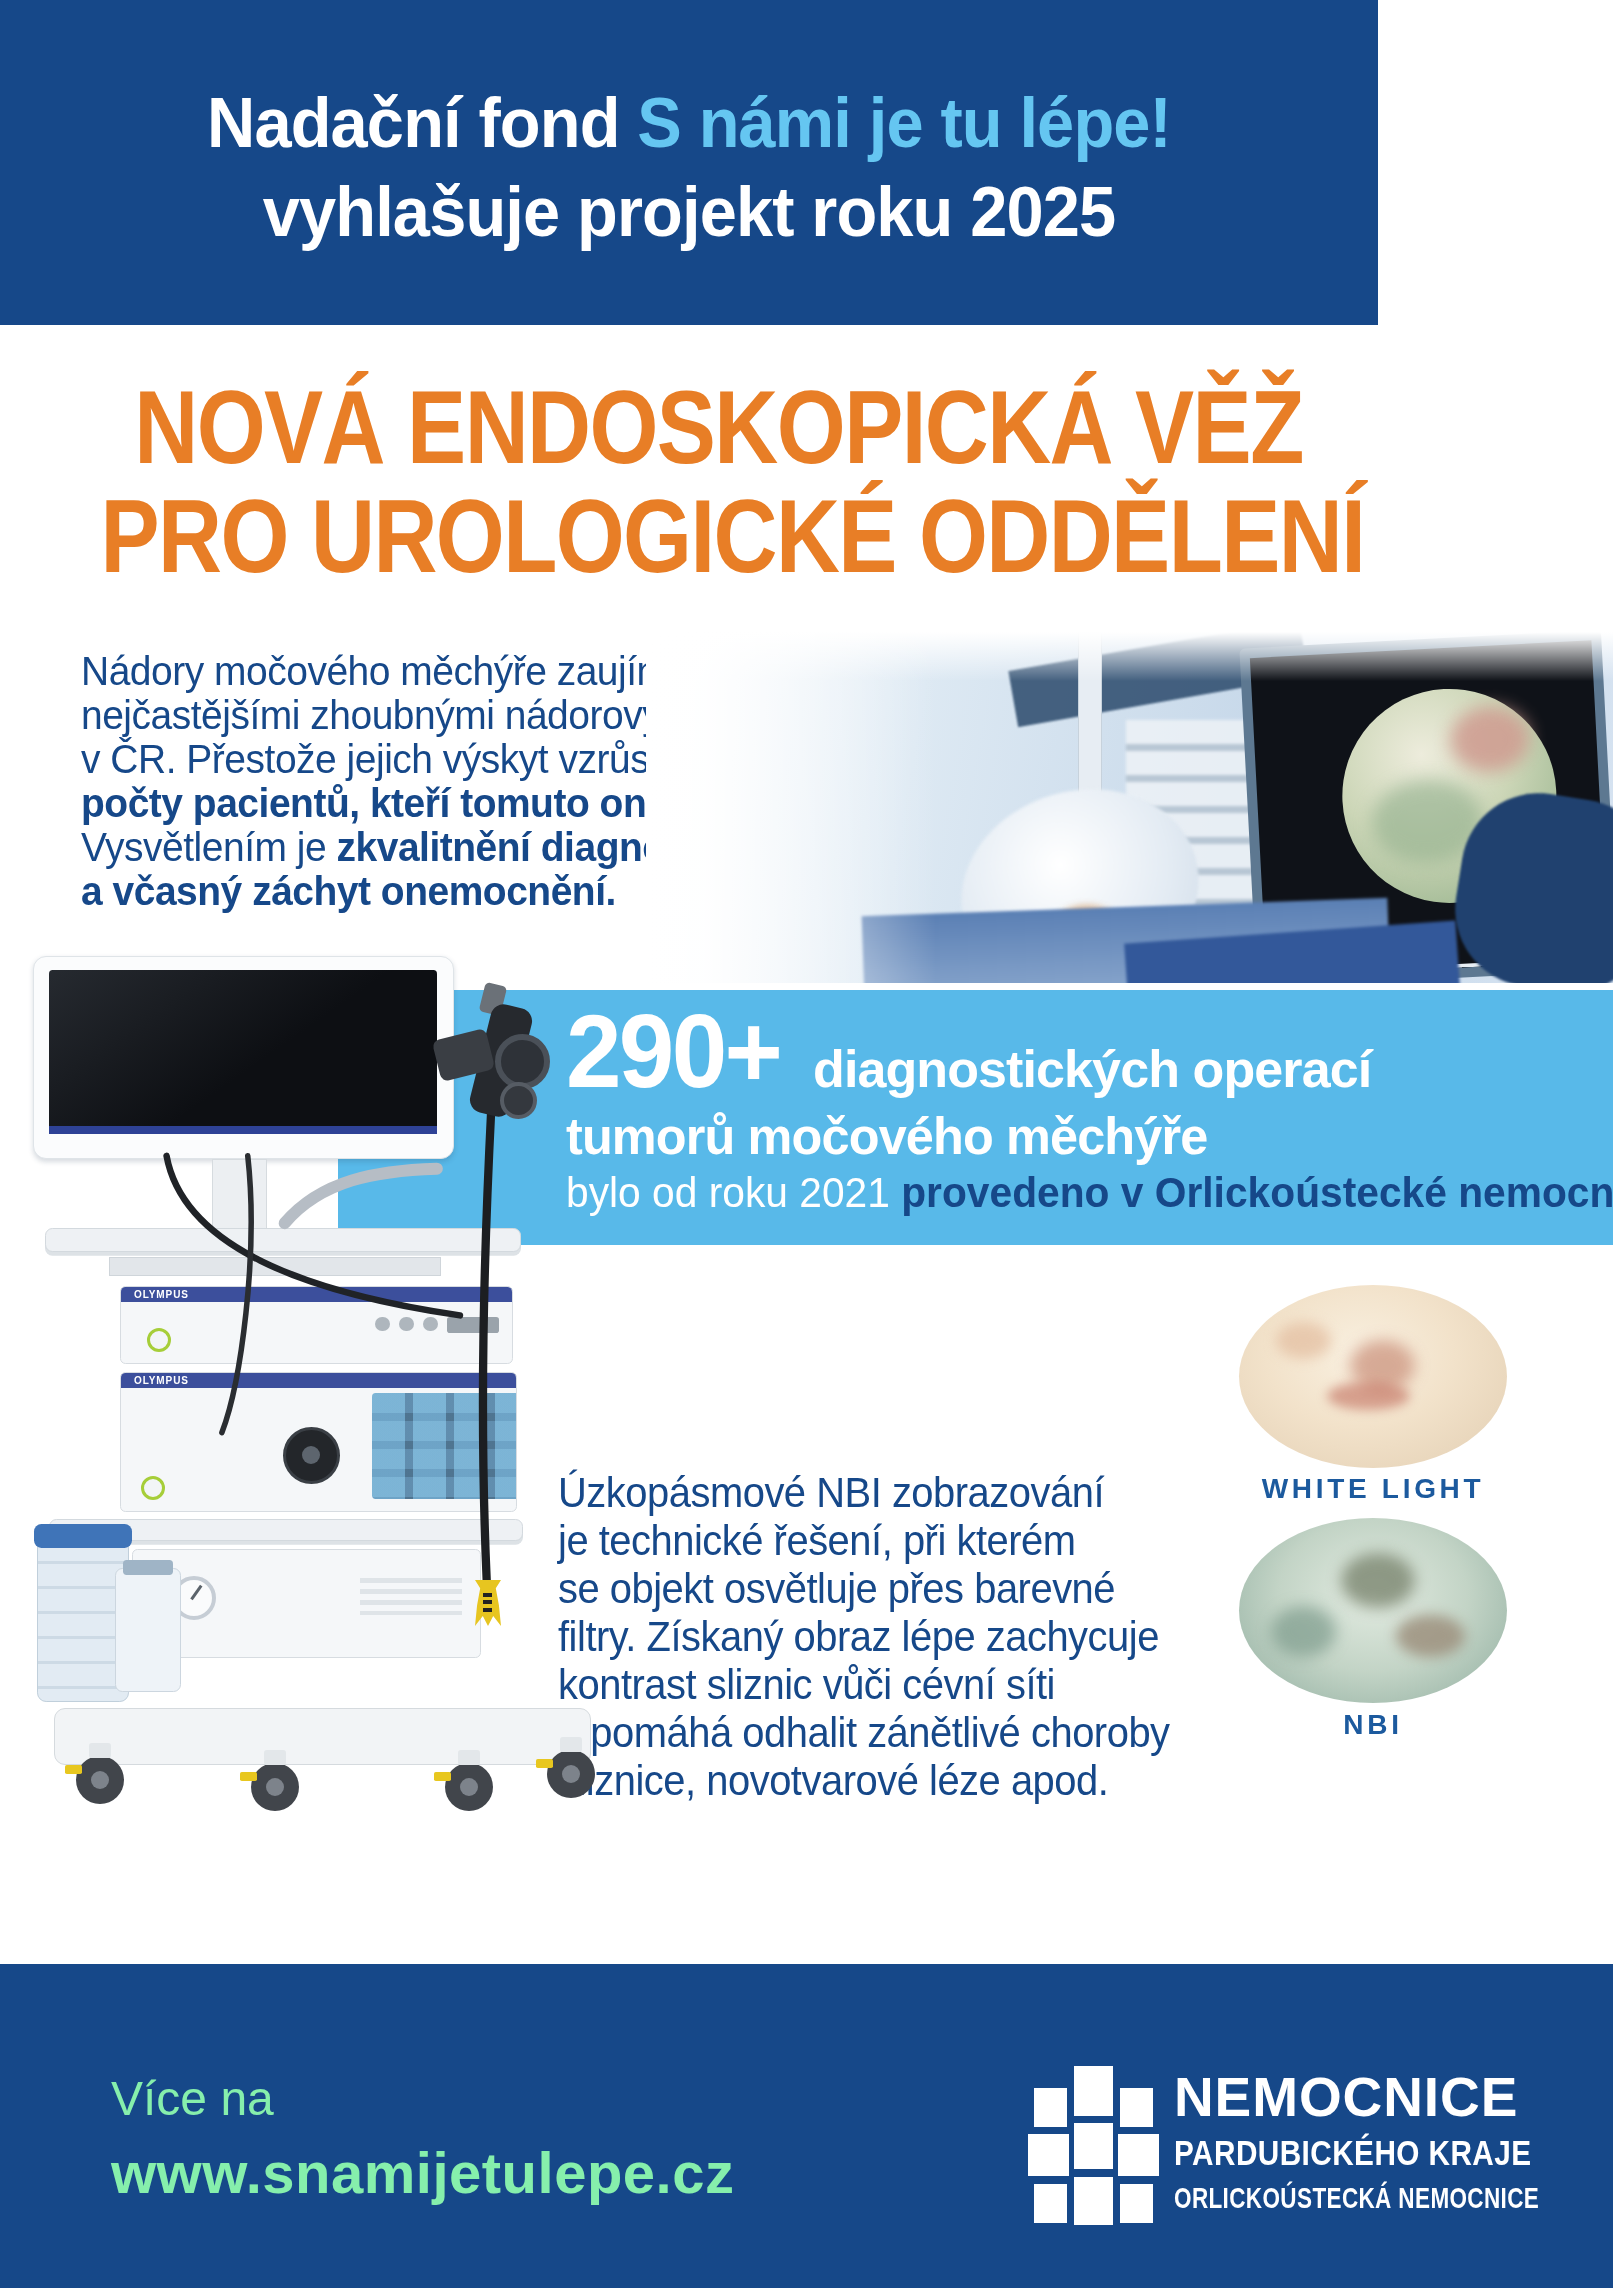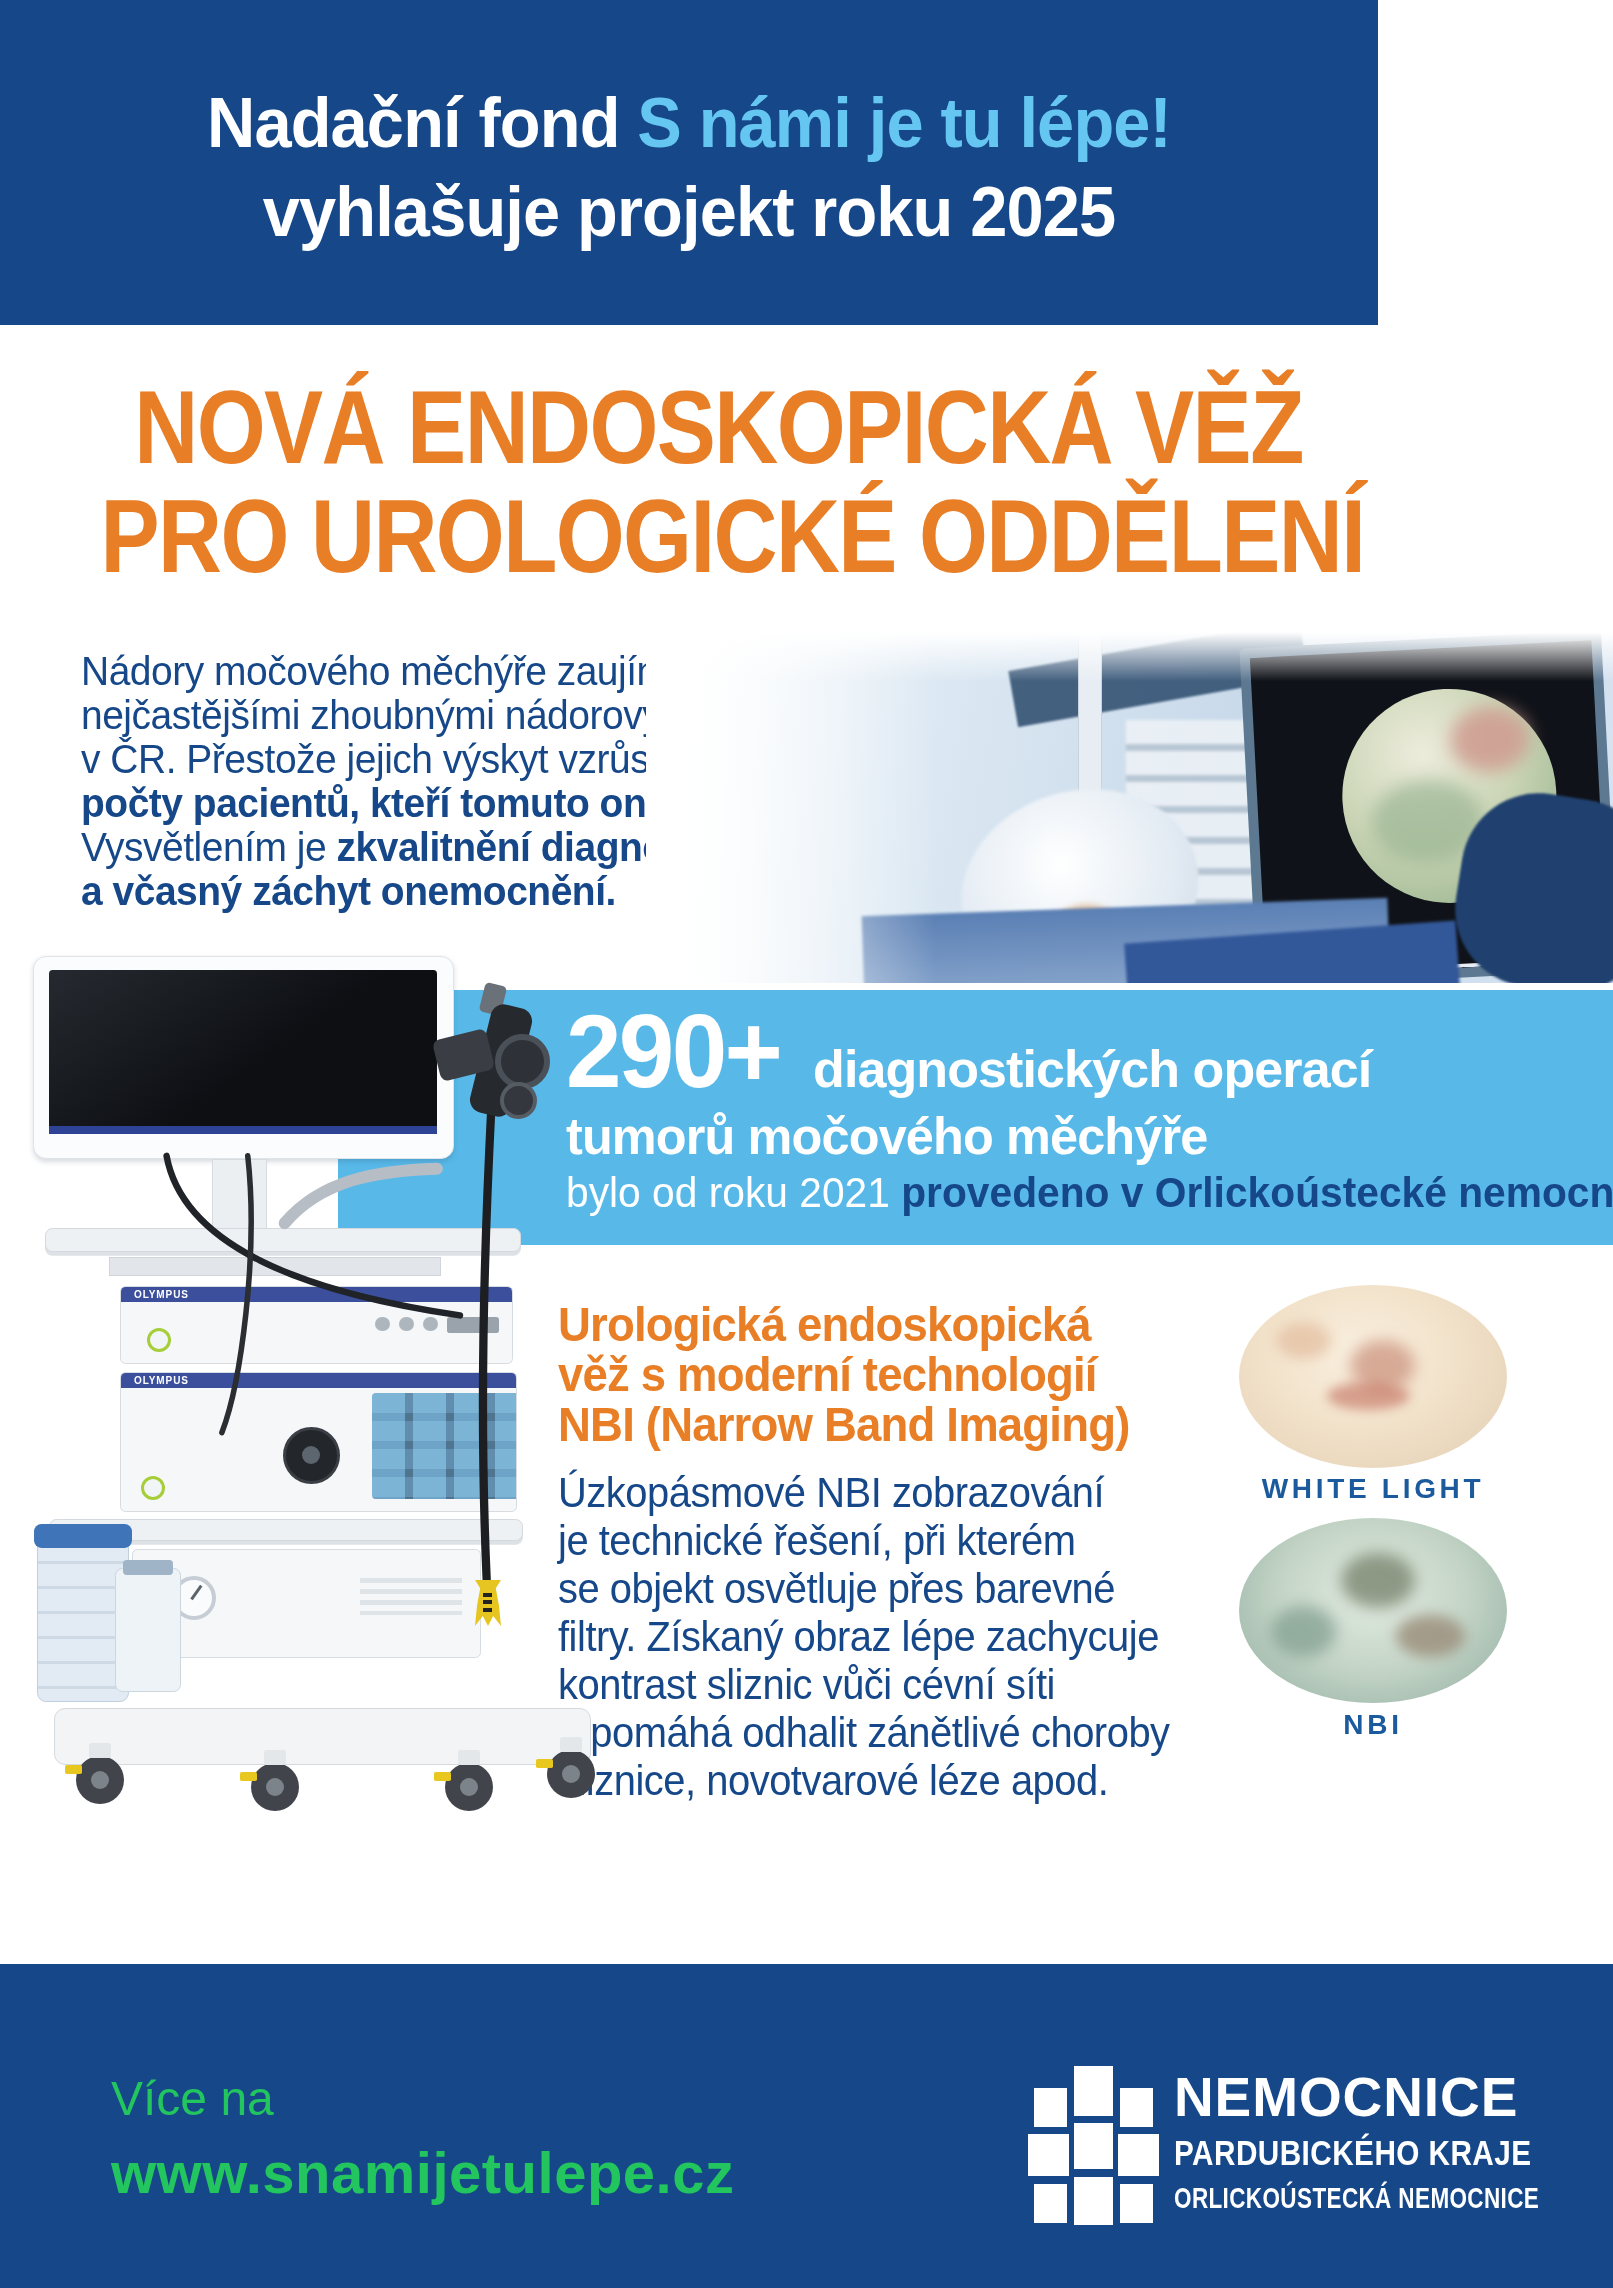--- a/index.html
+++ b/index.html
@@ -164,21 +164,21 @@
   .cta{position:absolute;left:119px;top:1863px;width:1020px;height:169px;background:var(--orange);
        box-shadow:0 0 0 12px #fff;color:#fff;padding:31px 0 0 79px;z-index:4;}
   .cta .l1{font-size:46px;font-weight:700;letter-spacing:-0.9px;white-space:nowrap;
            transform:scaleX(.92);transform-origin:0 50%;}
   .cta .l1 .xl{font-size:53px;}
   .cta .l2{margin-top:14.8px;font-size:41px;font-weight:700;letter-spacing:-0.5px;white-space:nowrap;
            transform:scaleX(.92);transform-origin:0 50%;}
 
   
   .footer{position:absolute;left:0;top:1964px;width:1613px;height:325px;background:var(--dark);}
-  .f-more{position:absolute;left:111px;top:107px;color:#22c55e;}
+  .f-more{position:absolute;left:111px;top:107px;color:#86efac;}
   .f-more .m1{font-size:48px;font-weight:400;}
   .f-more .m2{margin-top:13px;font-size:58px;font-weight:700;letter-spacing:0.5px;}
   .cross{position:absolute;left:1028px;top:102px;width:131px;height:159px;}
   .cross i{position:absolute;background:#fff;display:block;}
   .ct1{left:46px;top:0;width:39px;height:50px;}   .ct2{left:46px;top:57px;width:39px;height:46px;}
   .ct3{left:46px;top:111px;width:39px;height:48px;}
   .cl1{left:5.5px;top:22px;width:33px;height:39px;} .cl2{left:0;top:68px;width:41px;height:42px;}
   .cl3{left:5.5px;top:118px;width:33px;height:39px;}
   .cr1{left:92px;top:22px;width:33px;height:39px;}.cr2{left:90px;top:68px;width:41px;height:42px;}
   .cr3{left:92px;top:118px;width:33px;height:39px;}
@@ -306,25 +306,20 @@
     <div class="sc-top"></div>
     <div class="sc-body"></div>
     <div class="sc-cam"></div>
     <div class="sc-knob1"></div>
     <div class="sc-knob2"></div>
     <div class="sc-tip">
         <i></i>
       </div>
   </div>
 
-  <div class="feature-title">
-      <div class="ln"><span>Urologická endoskopická</span></div>
-      <div class="ln"><span>věž s moderní technologií</span></div>
-      <div class="ln"><span>NBI (Narrow Band Imaging)</span></div>
-    </div>
   <div class="feature-body">
       <div class="ln"><span>Úzkopásmové NBI zobrazování</span></div>
       <div class="ln"><span>je technické řešení, při kterém</span></div>
       <div class="ln"><span>se objekt osvětluje přes barevné</span></div>
       <div class="ln"><span>filtry. Získaný obraz lépe zachycuje</span></div>
       <div class="ln"><span>kontrast sliznic vůči cévní síti</span></div>
       <div class="ln"><span>a pomáhá odhalit zánětlivé choroby</span></div>
       <div class="ln"><span>sliznice, novotvarové léze apod.</span></div>
     </div>
 

